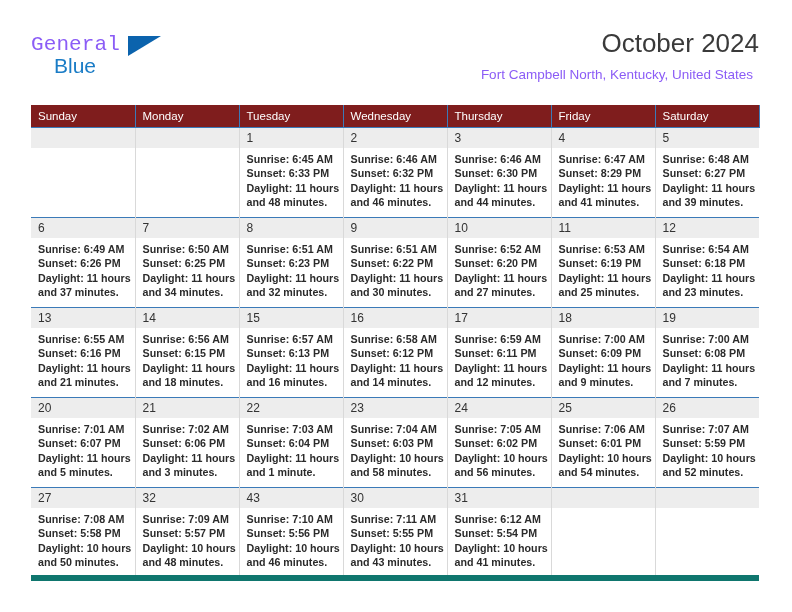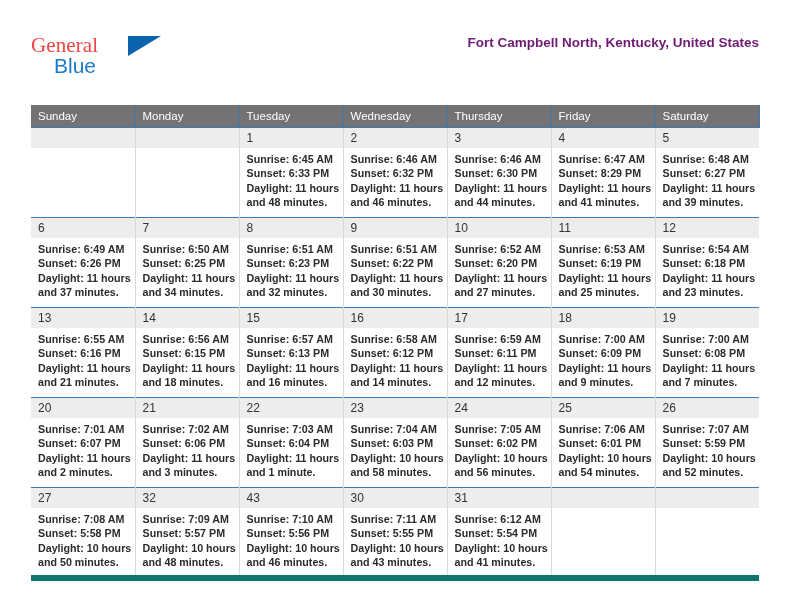--- a/index.html
+++ b/index.html
@@ -36,22 +36,22 @@
     top: 6px;
     width: 200px;
     height: 58px;
   }
   .brand-general {
     position: absolute;
     left: 0;
     top: 0;
     font-size: 21px;
     letter-spacing: 0.1px;
-    color: #ef4444;
-    font-family: Liberation Serif, serif;
+    color: #8b5cf6;
+    font-family: Liberation Mono, monospace;
   }
   .brand-blue {
     position: absolute;
     left: 23px;
     top: 21px;
     font-size: 21px;
     color: #1a7cc6;
     font-family: "Liberation Sans", sans-serif;
   }
   .brand-triangle {
@@ -72,39 +72,39 @@
   }
   .cal-title {
     font-size: 26px;
     color: #3a3a3a;
     line-height: 32px;
     font-weight: normal;
     margin: 0;
   }
   .cal-subtitle {
     font-size: 13.5px;
-    color: #701a75;
+    color: #8b5cf6;
     line-height: 20px;
-    margin: 6px 0 0 0;
-    font-weight: bold;
+    margin: 6px 6px 0 0;
+    font-weight: normal;
   }
 
   
   .calendar {
     position: absolute;
     left: 31px;
     top: 105px;
     width: 728px;
     border-collapse: collapse;
     table-layout: fixed;
   }
   .calendar col { width: 104px; }
 
   .calendar thead th {
-    background: #737373;
+    background: #7f1d1d;
     color: #ffffff;
     font-size: 11.5px;
     font-weight: normal;
     text-align: left;
     padding: 5px 0 5px 7px;
     height: 19px;
     box-sizing: border-box;
     border-right: 1px solid #3b7ab8;
   }
 
@@ -150,20 +150,21 @@
 
   <div class="header">
 
     <div class="brand">
       <span class="brand-general">General</span>
       <span class="brand-triangle"></span>
       <span class="brand-blue">Blue</span>
     </div>
 
     <div class="title-block">
+      <h1 class="cal-title">October 2024</h1>
       <h2 class="cal-subtitle">Fort Campbell North, Kentucky, United States</h2>
     </div>
 
   </div>
 
   <table class="calendar">
     <colgroup>
       <col>
         <col>
         <col>
@@ -422,21 +423,21 @@
           </td>
         </tr>
         <tr>
           <td>
             <div class="cell-inner">
               <div class="daynum">20</div>
               <div class="lines">
                 <div>Sunrise: 7:01 AM</div>
                 <div>Sunset: 6:07 PM</div>
                 <div>Daylight: 11 hours</div>
-                <div>and 2 minutes.</div>
+                <div>and 5 minutes.</div>
               </div>
             </div>
           </td>
           <td>
             <div class="cell-inner">
               <div class="daynum">21</div>
               <div class="lines">
                 <div>Sunrise: 7:02 AM</div>
                 <div>Sunset: 6:06 PM</div>
                 <div>Daylight: 11 hours</div>

